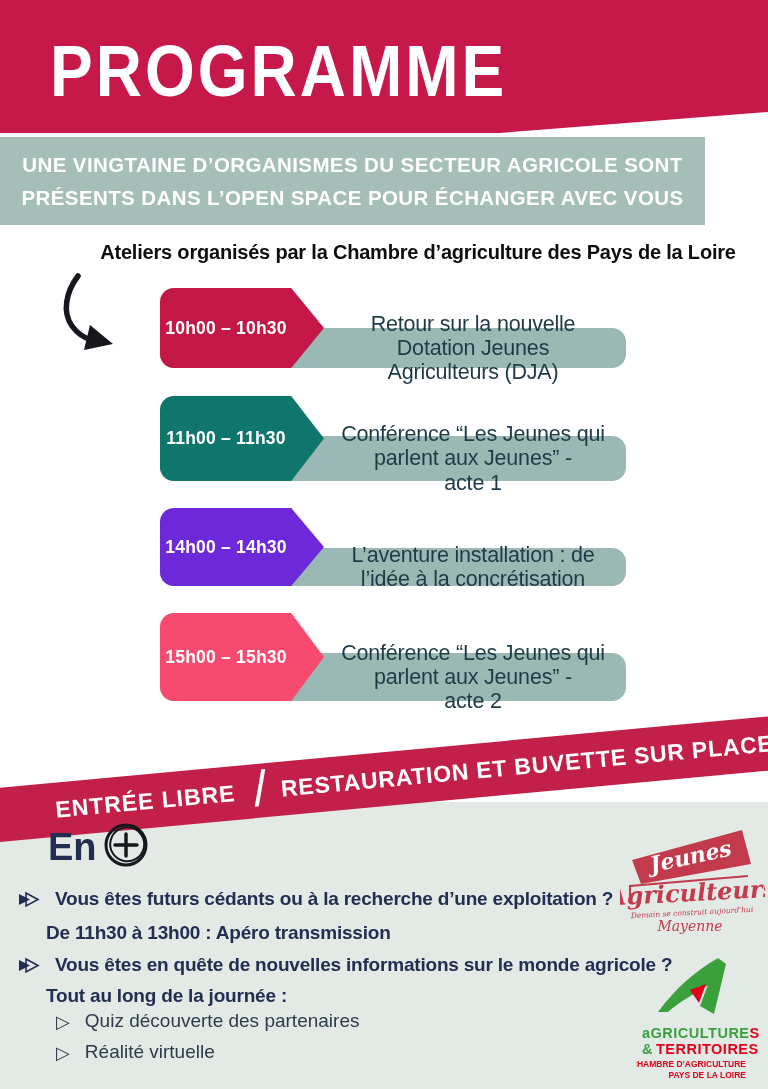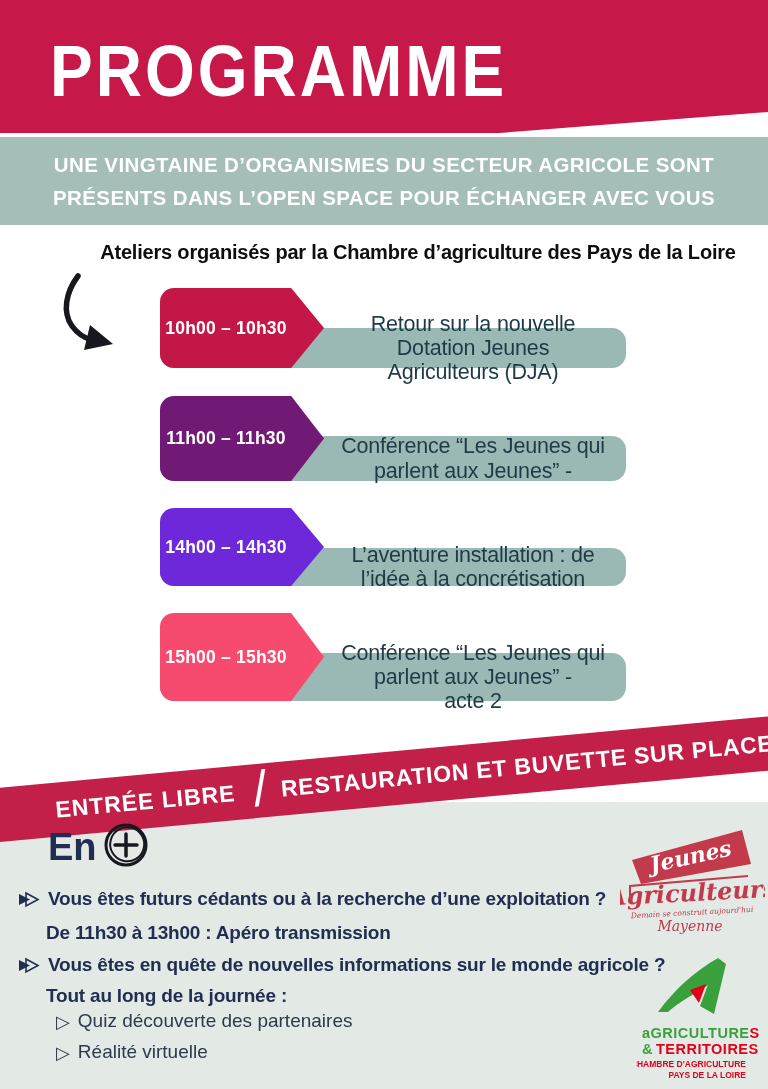--- a/index.html
+++ b/index.html
@@ -10,21 +10,21 @@
   .page{position:relative;width:768px;height:1089px;background:#ffffff;overflow:hidden;margin:0;padding-left:44px;}
 
   
   .header-red{position:absolute;top:0;left:0;width:768px;height:140px;
     background:var(--header-red);
     clip-path:polygon(0 0,100% 0,100% 80%,65% 95%,0 95%);}
   .header-title{position:absolute;left:50px;top:30px;color:#fff;
     font-size:64px;font-weight:800;letter-spacing:3px;
     transform:scaleY(1.12);transform-origin:top left;white-space:nowrap;}
 
-  .sage-band{position:absolute;top:137px;left:0;width:768px;height:88px;
+  .sage-band{position:absolute;top:137px;left:0;width:705px;height:88px;
     background:var(--sage);display:flex;flex-direction:column;justify-content:center;
     text-align:center;color:#fff;font-weight:800;font-size:20.5px;letter-spacing:.4px;}
   .sage-band span{display:block;line-height:33px;}
 
   
   .intro-heading{position:absolute;top:241px;left:0;width:768px;text-align:center;
     color:#0e0e0e;font-size:20px;font-weight:800;letter-spacing:-.2px;margin-left:34px;}
 
   .doodle{position:absolute;left:60px;top:270px;}
 
@@ -50,21 +50,21 @@
   .ribbon-left{font-size:23px;font-weight:800;letter-spacing:1px;}
   .ribbon-slash{font-size:50px;font-weight:300;line-height:50px;margin:0 14px 4px 18px;}
   .ribbon-right{font-size:23px;font-weight:800;letter-spacing:.8px;}
 
   
   .bottom-section{position:absolute;top:802px;left:0;width:768px;height:287px;
     background:var(--bg-light);}
   .en-plus{position:absolute;left:48px;top:820px;display:flex;align-items:center;gap:4px;z-index:6;}
   .en-word{color:var(--navy);font-size:38px;font-weight:800;}
 
-  .line{position:absolute;display:flex;align-items:flex-start;gap:8px;white-space:nowrap;z-index:6;}
+  .line{position:absolute;display:flex;align-items:flex-start;gap:15px;white-space:nowrap;z-index:6;}
   .q-text{color:var(--navy);font-size:19px;font-weight:700;letter-spacing:-.2px;}
   .d-text{color:var(--navy);font-size:19px;font-weight:700;letter-spacing:-.2px;}
   .s-text{color:var(--text-soft);font-size:19px;font-weight:400;}
   .tri-bullet{color:var(--text-soft);font-size:18px;line-height:24px;}
   .arrow-bullet{margin-top:2px;flex:none;}
 
   .q1{left:18px;top:888px;}
   .q1d{left:46px;top:922px;}
   .q2{left:18px;top:954px;}
   .note{left:46px;top:985px;}
@@ -110,23 +110,24 @@
     <div class="time-arrow" style="background: rgb(194, 23, 71);">
       <span>10h00 – 10h30</span>
     </div>
   </div>
 
   <div class="sched-row" style="top:396px;height:85px;">
     <div class="sched-box">
       <div class="sched-text">
         <span>Conférence “Les Jeunes qui</span>
         <span>parlent aux Jeunes” -</span>
-      </div>
-    </div>
-    <div class="time-arrow" style="background: #701a75;">
+        <span>acte 1</span>
+      </div>
+    </div>
+    <div class="time-arrow" style="background: #0f766e;">
       <span>11h00 – 11h30</span>
     </div>
   </div>
 
   <div class="sched-row" style="top:508px;height:78px;">
     <div class="sched-box">
       <div class="sched-text">
         <span>L’aventure installation : de</span>
         <span>l’idée à la concrétisation</span>
       </div>

